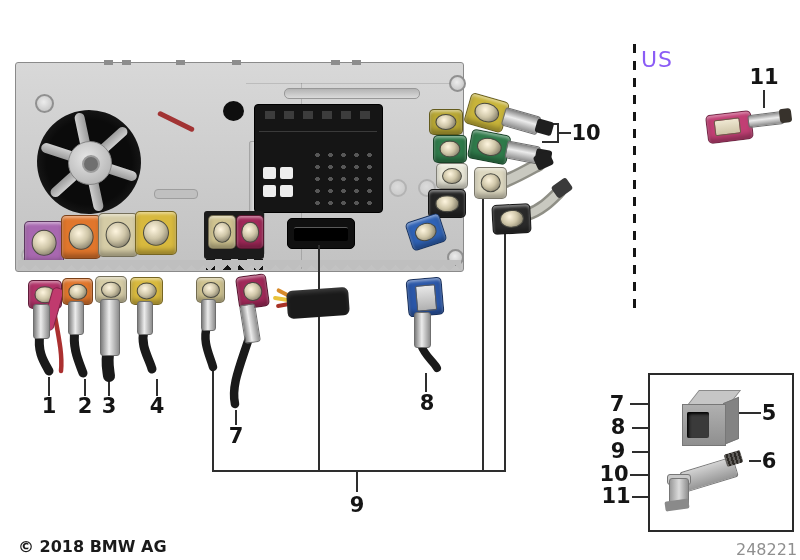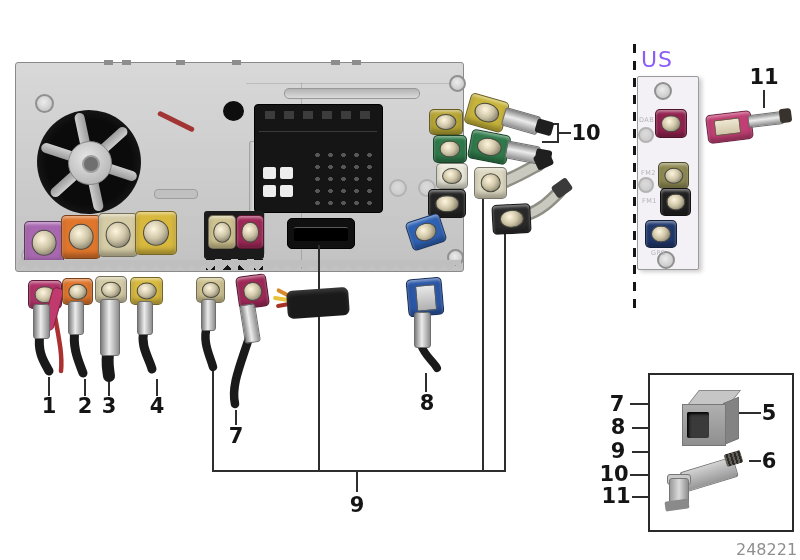--- a/index.html
+++ b/index.html
@@ -227,42 +227,20 @@
     </div>
   <div class="tipblk" style="left:535px;top:153px;width:17px;height:15px;transform:rotate(-25deg)"></div>
   <div class="fk" style="left: 492px; top: 204px; width: 37px; height: 28px; transform: rotate(-3deg); background: rgb(42, 42, 42);">
       <div class="mc"></div>
     </div>
   <div class="tipblk" style="left:553px;top:181px;width:18px;height:14px;transform:rotate(-35deg);background:#3a3a3a"></div>
 
   <div class="dash" style="left:633px;top:44px;height:266px"></div>
   <div class="uslbl" style="left:641px;top:47px">US</div>
 
-  <div class="abs" style="left:637px;top:76px;width:60px;height:192px;background:#f3f1f5;border:1px solid #9a9a9a;border-radius:2px;box-shadow:3px 2px 4px rgba(0,0,0,.2)">
-    <div class="ring" style="left:16px;top:5px;width:14px;height:14px"></div>
-    <div class="ring" style="left:19px;top:174px;width:14px;height:14px"></div>
-    <div class="ring faint" style="left:0px;top:50px;width:12px;height:12px"></div>
-    <div class="ring faint" style="left:0px;top:100px;width:12px;height:12px"></div>
-    <div class="tiny" style="left:1px;top:39px">DAB</div>
-    <div class="tiny" style="left:3px;top:92px">FM2</div>
-    <div class="tiny" style="left:4px;top:120px">FM1</div>
-    <div class="tiny" style="left:13px;top:172px">GPS</div>
-    <div class="fk" style="left: 17px; top: 32px; width: 30px; height: 27px; background: rgb(147, 33, 79);">
-        <div class="mc"></div>
-      </div>
-    <div class="fk" style="left: 20px; top: 85px; width: 29px; height: 25px; background: rgb(143, 138, 82);">
-        <div class="mc"></div>
-      </div>
-    <div class="fk" style="left: 22px; top: 111px; width: 29px; height: 26px; background: rgb(32, 32, 32);">
-        <div class="mc"></div>
-      </div>
-    <div class="fk" style="left: 7px; top: 143px; width: 30px; height: 26px; background: rgb(32, 56, 110);">
-        <div class="mc"></div>
-      </div>
-  </div>
 
   <div class="abs" style="left:706px;top:102px;width:88px;height:40px;transform:rotate(-7deg)">
     <div class="abs" style="left: 0px; top: 8px; width: 44px; height: 27px; border-radius: 5px; box-shadow: rgba(255, 255, 255, 0.4) 0px 2px 3px inset, rgba(0, 0, 0, 0.3) 0px -4px 5px inset; border: 1px solid rgba(0, 0, 0, 0.4); background: rgb(193, 63, 116);"></div>
     <div class="abs" style="left:8px;top:14px;width:24px;height:14px;background:linear-gradient(180deg,#efe8d2,#cfc5a8);border:1px solid #6b5f4a;border-radius:2px"></div>
     <div class="abs" style="left:42px;top:13px;width:34px;height:11px;background:linear-gradient(180deg,#8d8d8d,#ececec 45%,#8a8a8a);border:1px solid #6f6f6f;border-radius:3px"></div>
     <div class="abs" style="left:74px;top:11px;width:12px;height:14px;background:#37322c;border-radius:3px"></div>
   </div>
 
   <div class="abs" style="left:648px;top:373px;width:142px;height:155px;border:2px solid #2a2a2a;background:#fff"></div>
   <div class="ln" style="left:630px;top:403px;width:18px;height:2px"></div>
@@ -298,15 +276,16 @@
   <div class="co" style="left:49px;top:396px">1</div>
   <div class="co" style="left:85px;top:396px">2</div>
   <div class="co" style="left:109px;top:396px">3</div>
   <div class="co" style="left:157px;top:396px">4</div>
   <div class="co" style="left:236px;top:426px">7</div>
   <div class="co" style="left:427px;top:393px">8</div>
   <div class="co" style="left:357px;top:495px">9</div>
   <div class="co" style="left:586px;top:123px">10</div>
   <div class="co" style="left:764px;top:67px">11</div>
 
+  <div class="cop" style="left:18px;top:537px">© 2018 BMW AG</div>
   <div class="pnum" style="left:736px;top:540px">248221</div>
 
 </div>
 
 </body></html>

